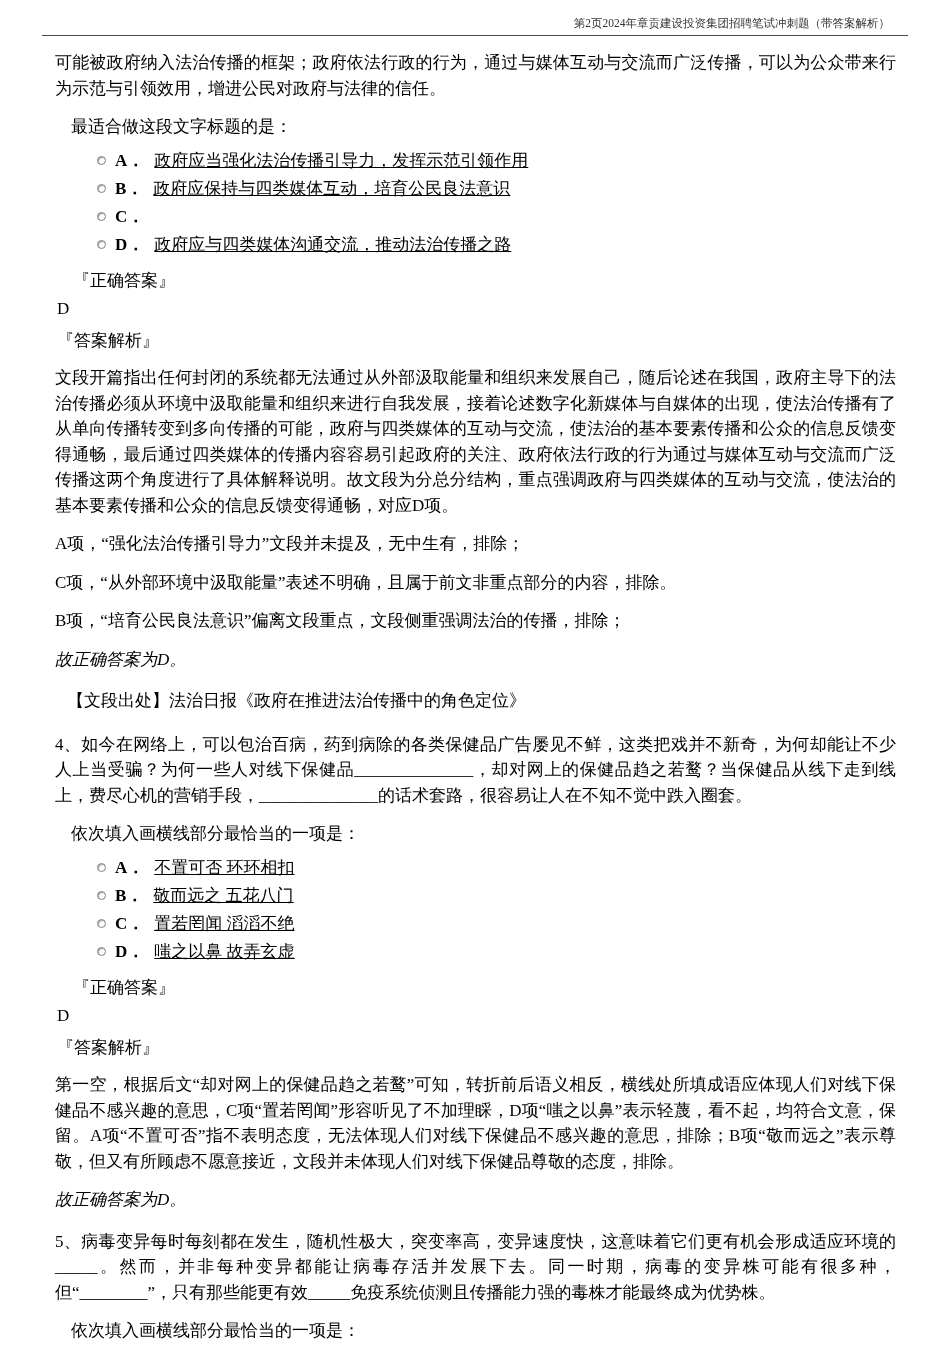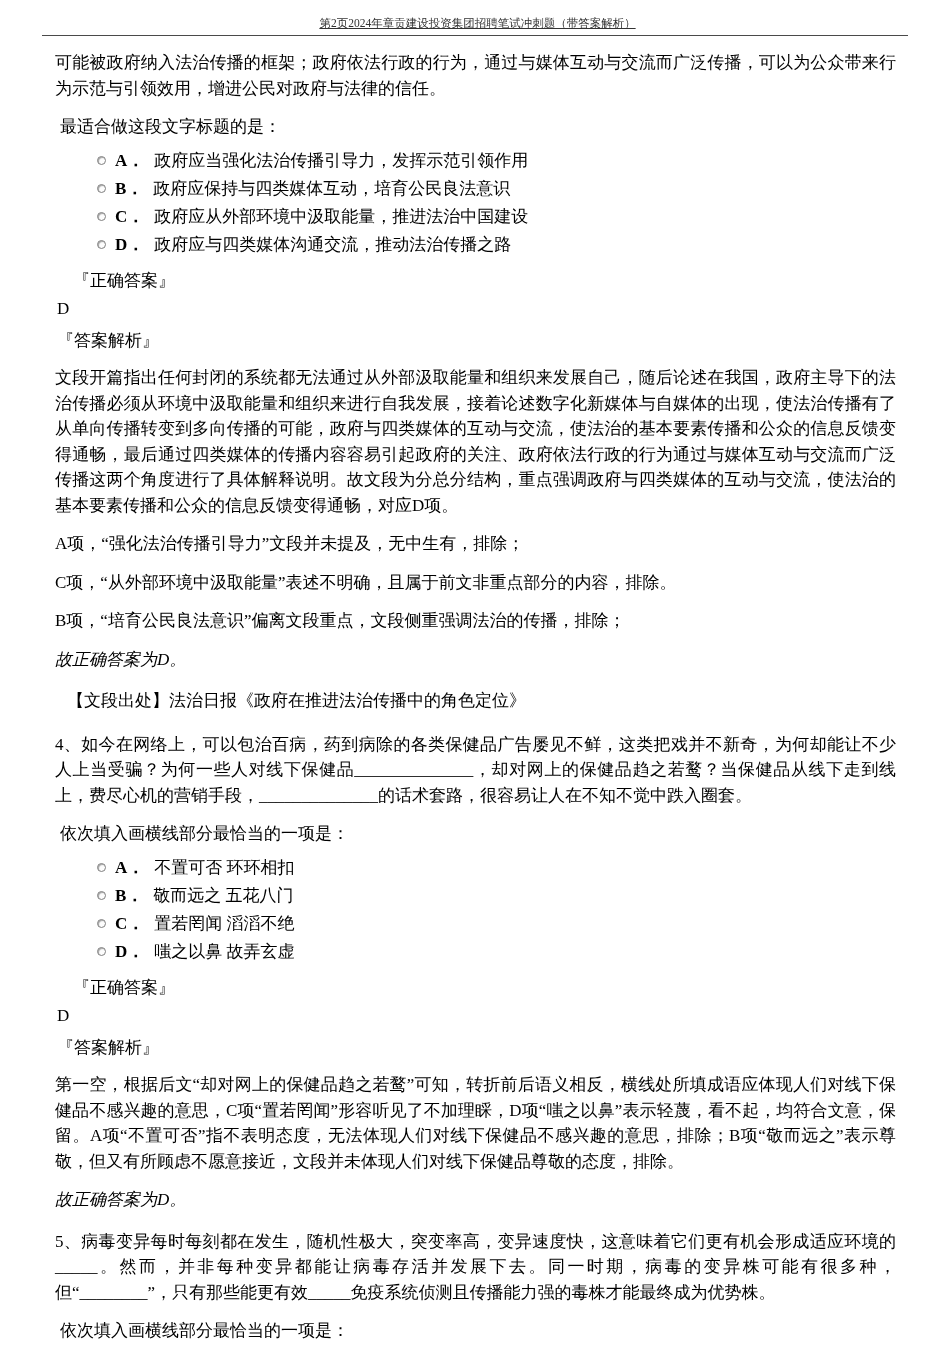--- a/index.html
+++ b/index.html
@@ -1,35 +1,35 @@
 <!DOCTYPE html>
 <html><head>
 <meta charset="utf-8">
 <style>
   * { box-sizing: border-box; }
   html, body { margin: 0; padding: 0; background: #ffffff; }
   body { width: 950px; font-family: "Liberation Serif", serif; color: #1c1c1c; }
   .page { width: 950px; min-height: 1345px; display: flex; flex-direction: column; background: #fff; }
 
-  .header { display: flex; justify-content: center; align-items: flex-end;
-            padding: 16px 40px 4px 45px; font-size: 11.5px; color: #333; text-decoration: underline; }
+  .header { display: flex; justify-content: flex-end; align-items: flex-end;
+            padding: 16px 60px 4px 45px; font-size: 11.5px; color: #333; }
   .header-rule { border-bottom: 1px solid #4a4a4a; margin: 0 42px; }
 
   .content { padding: 14px 54px 0 55px; font-size: 17px; line-height: 1.5;
              text-align: justify; color: #000000; }
   .para { margin: 0 0 13px 0; }
-  .prompt { margin: 2px 0 10px 5px; }
+  .prompt { margin: 2px 0 10px 16px; }
 
   .options { margin: 2px 0 12px 42px; }
   .option { display: flex; align-items: center; margin: 6px 0; height: 22px; }
   .radio { width: 9px; height: 9px; border: 1px solid #808080; border-radius: 50%;
            margin-right: 9px; flex: 0 0 auto; background: #fdfdfd;
            box-shadow: inset 1px 1px 1px rgba(0,0,0,0.35); }
   .opt-label { font-weight: bold; margin-right: 10px; white-space: pre; }
-  .opt-text { white-space: pre-wrap; }
+  .opt-text { white-space: pre-wrap; text-decoration: underline; }
 
   .ans-label { margin: 8px 0 3px 18px; }
   .ans-letter { margin: 0 0 6px 2px; }
   .analysis-label { margin: 4px 0 12px 2px; }
   .conclusion { margin: 2px 0 16px 0; font-style: italic; }
   .source { margin: 4px 0 18px 12px; }
 
   .footer { margin-top: auto; }
   .footer-rule { border-top: 1px solid #4a4a4a; margin: 0 42px; }
   .footer-row { display: flex; justify-content: space-between; align-items: center;
@@ -60,21 +60,20 @@
         <span class="opt-text">政府应当强化法治传播引导力，发挥示范引领作用</span>
       </div>
       <div class="option">
         <span class="radio"></span>
         <span class="opt-label">B．</span>
         <span class="opt-text">政府应保持与四类媒体互动，培育公民良法意识</span>
       </div>
       <div class="option">
         <span class="radio"></span>
         <span class="opt-label">C．</span>
-        <span class="opt-text">政府应从外部环境中汲取能量，推进法治中国建设</span>
       </div>
       <div class="option">
         <span class="radio"></span>
         <span class="opt-label">D．</span>
         <span class="opt-text">政府应与四类媒体沟通交流，推动法治传播之路</span>
       </div>
     </div>
 
     <div class="ans-label">『正确答案』</div>
     <div class="ans-letter">D</div>

